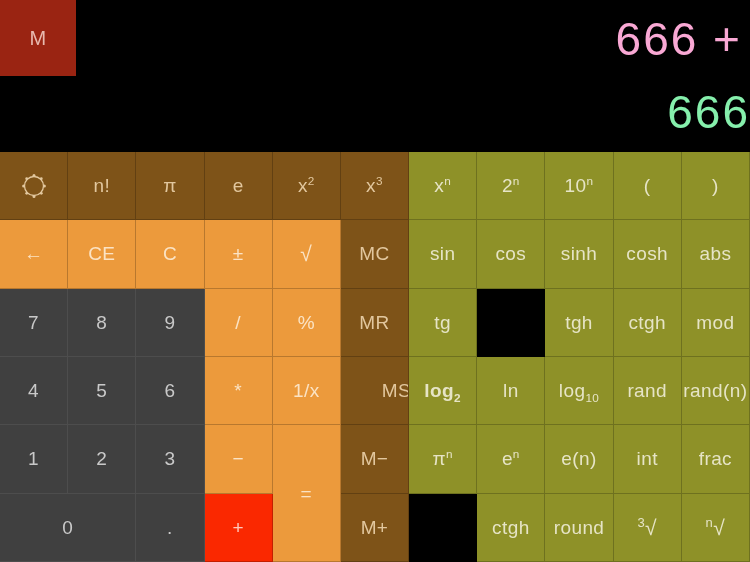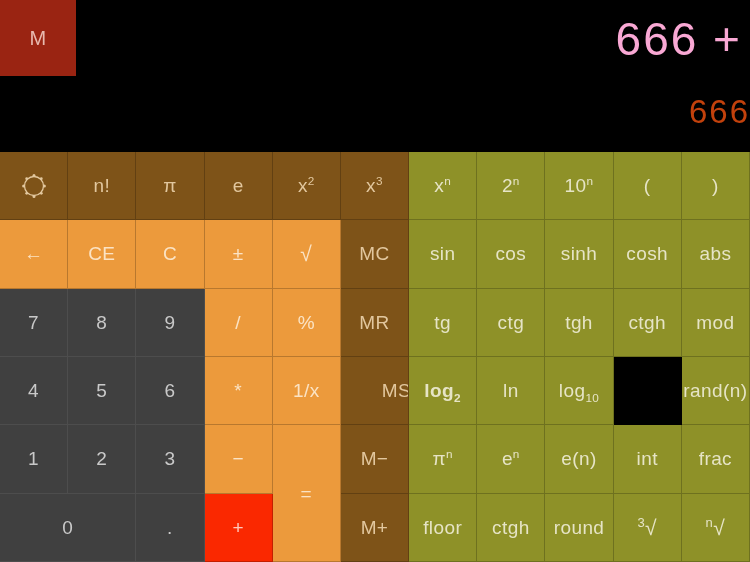--- a/index.html
+++ b/index.html
@@ -59,22 +59,22 @@
 
   #result-line {
     position: absolute;
     right: 0px;
     top: 82px;
     width: 750px;
     height: 60px;
     display: flex;
     align-items: center;
     justify-content: flex-end;
-    color: #c2410c;
-    font-size: 33px;
+    color: #86efac;
+    font-size: 46px;
     font-weight: 200;
     letter-spacing: 2px;
     white-space: nowrap;
   }
 
   
   #keypad {
     position: absolute;
     left: 0; top: 152px;
     width: 750px; height: 410px;
@@ -228,23 +228,20 @@
       </div>
       <div class="key k-orange" style="grid-area: 3 / 5;">
         <span>%</span>
       </div>
       <div class="key k-brown" style="grid-area: 3 / 6;">
         <span>MR</span>
       </div>
       <div class="key k-olive" style="grid-area: 3 / 7;">
         <span>tg</span>
       </div>
-      <div class="key k-olive" style="grid-area: 3 / 8;">
-        <span>ctg</span>
-      </div>
       <div class="key k-olive" style="grid-area: 3 / 9;">
         <span>tgh</span>
       </div>
       <div class="key k-olive" style="grid-area: 3 / 10;">
         <span>ctgh</span>
       </div>
       <div class="key k-olive" style="grid-area: 3 / 11; align-items: center;">
         <span>mod</span>
       </div>
       <div class="key k-dark" style="grid-area: 4 / 1;">
@@ -267,20 +264,23 @@
       </div>
       <div class="key k-olive" style="grid-area: 4 / 7; font-weight: bold;">
         <span>log<sub>2</sub></span>
       </div>
       <div class="key k-olive" style="grid-area: 4 / 8;">
         <span>ln</span>
       </div>
       <div class="key k-olive" style="grid-area: 4 / 9;">
         <span>log<sub>10</sub></span>
       </div>
+      <div class="key k-olive" style="grid-area: 4 / 10;">
+        <span>rand</span>
+      </div>
       <div class="key k-olive" style="grid-area: 4 / 11;">
         <span>rand(n)</span>
       </div>
       <div class="key k-dark" style="grid-area: 5 / 1;">
         <span>1</span>
       </div>
       <div class="key k-dark" style="grid-area: 5 / 2;">
         <span>2</span>
       </div>
       <div class="key k-dark" style="grid-area: 5 / 3;">
@@ -315,23 +315,20 @@
       </div>
       <div class="key k-dark" style="grid-area: 6 / 3;">
         <span>.</span>
       </div>
       <div class="key k-red" style="grid-area: 6 / 4;">
         <span>+</span>
       </div>
       <div class="key k-brown" style="grid-area: 6 / 6;">
         <span>M+</span>
       </div>
-      <div class="key k-olive" style="grid-area: 6 / 7;">
-        <span>floor</span>
-      </div>
       <div class="key k-olive" style="grid-area: 6 / 8;">
         <span>ctgh</span>
       </div>
       <div class="key k-olive" style="grid-area: 6 / 9; justify-content: center;">
         <span>round</span>
       </div>
       <div class="key k-olive" style="grid-area: 6 / 10;">
         <span class="sqrt-glyph"><sup>3</sup>√</span>
       </div>
       <div class="key k-olive" style="grid-area: 6 / 11;">

